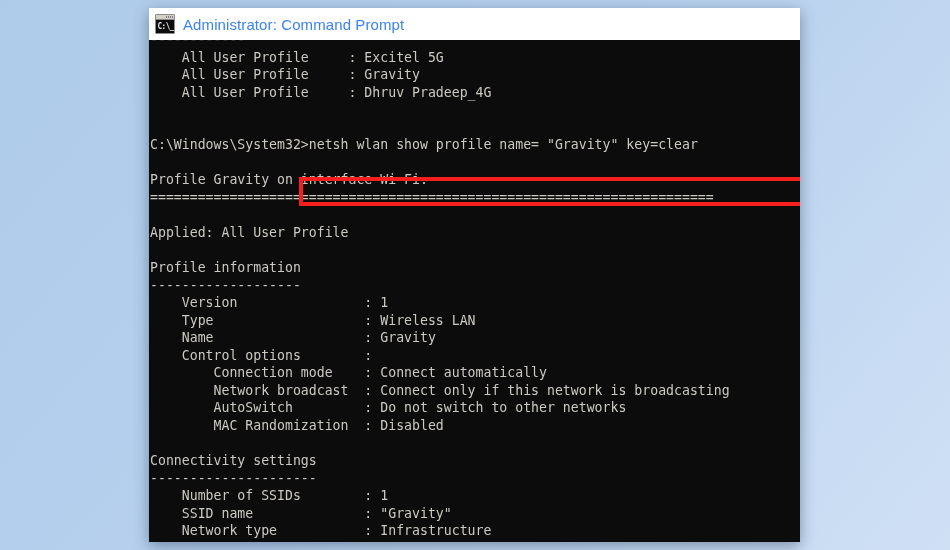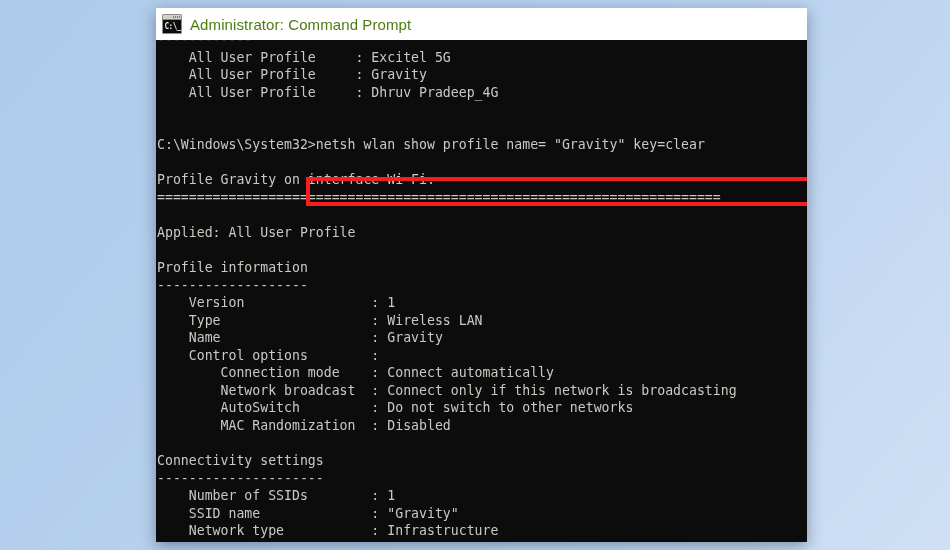--- a/index.html
+++ b/index.html
@@ -15,21 +15,21 @@
   #desktop {
     position: relative;
     width: 950px;
     height: 550px;
     background: linear-gradient(130deg, #aecbea 0%, #b6d0ed 45%, #cfe0f5 100%);
     overflow: hidden;
   }
   
   #cmd-window {
     position: absolute;
-    left: 156px;
+    left: 149px;
     top: 8px;
     width: 651px;
     height: 534px;
     background: #0c0c0c;
     box-shadow: 0 4px 14px rgba(30, 50, 80, 0.45);
     overflow: hidden;
   }
   #title-bar {
     height: 32px;
     background: #ffffff;
@@ -83,21 +83,21 @@
     font-family: "DejaVu Sans Mono", monospace;
     font-size: 8px;
     line-height: 8px;
     font-weight: bold;
     letter-spacing: -0.5px;
     transform: scaleX(0.95);
   }
   #title-text {
     font-family: "Liberation Sans", sans-serif;
     font-size: 15px;
-    color: #4d7c0f;
+    color: #3b82f6;
     letter-spacing: 0.1px;
     white-space: nowrap;
   }
   
   #console-body {
     position: relative;
     height: 502px;
     background: #0c0c0c;
     padding: 0;
     overflow: hidden;

